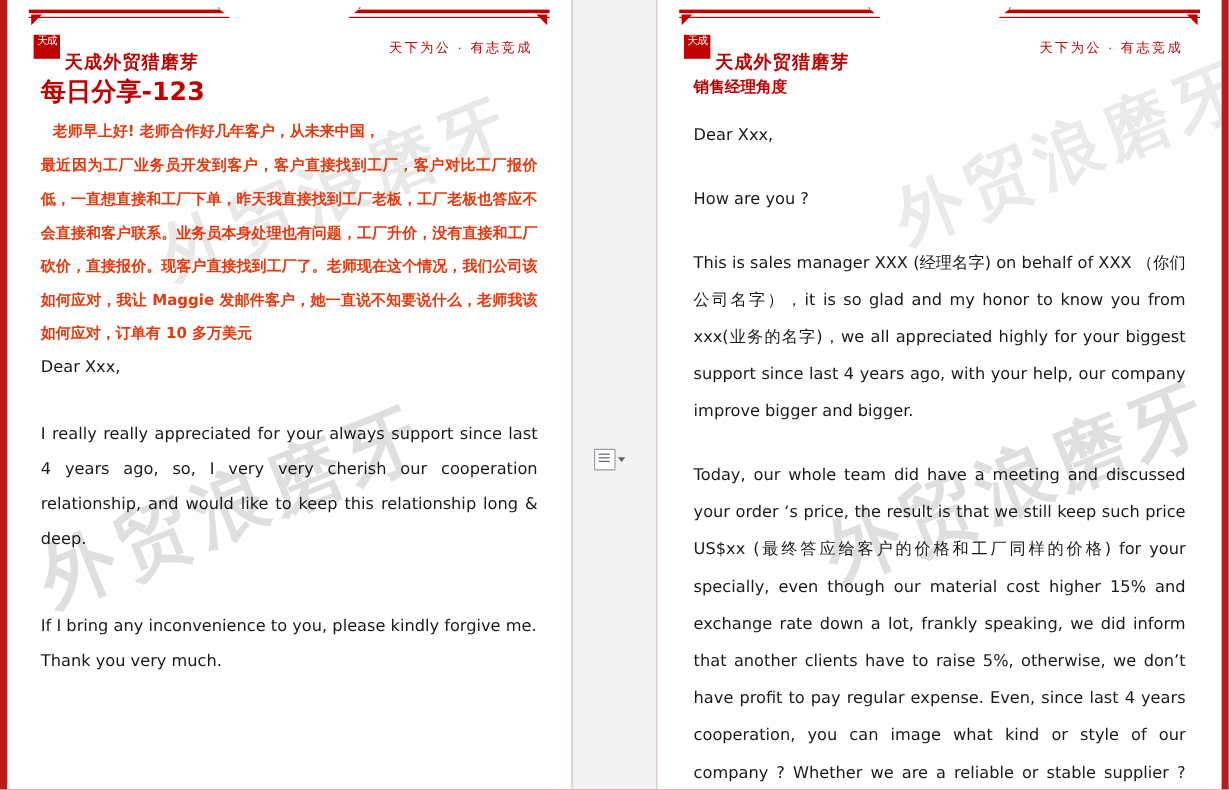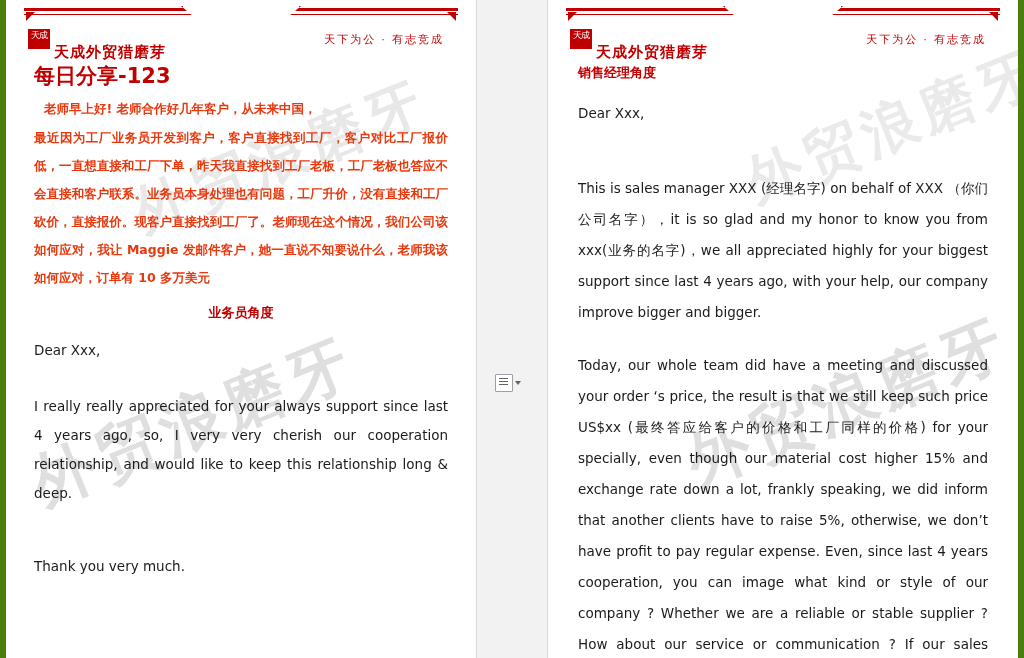--- a/index.html
+++ b/index.html
@@ -11,21 +11,21 @@
     width: 1024px;
     height: 658px;
     overflow: hidden;
     font-family: "Liberation Sans", sans-serif;
   }
   .workspace {
     position: relative;
     width: 1024px;
     height: 658px;
     display: flex;
-    background: #4d7c0f;
+    background: #b91c1c;
   }
   .page {
     position: relative;
     background: #ffffff;
     overflow: hidden;
   }
   .page-left {
     width: 470px;
     height: 658px;
     margin-left: 6px;
@@ -301,33 +301,33 @@
     <div class="watermark wm-l1">外贸浪磨牙</div>
 
     <div class="body-left">
       <div class="title-row">
         <span class="doc-title">每日分享-123</span>
         <span class="title-tail">老师早上好! 老师合作好几年客户，从未来中国，</span>
       </div>
 
       <div class="red-para">最近因为工厂业务员开发到客户，客户直接找到工厂，客户对比工厂报价低，一直想直接和工厂下单，昨天我直接找到工厂老板，工厂老板也答应不会直接和客户联系。业务员本身处理也有问题，工厂升价，没有直接和工厂砍价，直接报价。现客户直接找到工厂了。老师现在这个情况，我们公司该如何应对，我让 Maggie 发邮件客户，她一直说不知要说什么，老师我该如何应对，订单有 10 多万美元</div>
 
-      <div class="section-head">业务员角度</div>
 
       <div class="en-line">Dear Xxx,</div>
 
       <div class="spacer-lg"></div>
 
       <p class="en-para">I really really appreciated for your always support since last 4 years ago, so, I very very cherish our cooperation relationship, and would like to keep this relationship long &amp; deep.</p>
 
       <div class="spacer-md"></div>
 
 
       <div class="spacer-md"></div>
 
+      <p class="en-para">If I bring any inconvenience to you, please kindly forgive me.</p>
 
       <div class="en-line">Thank you very much.</div>
 
     </div>
   </div>
 
   <div class="gutter">
     <div class="paste-widget">
       <div class="paste-icon"></div>
       <div class="paste-caret"></div>
@@ -354,20 +354,21 @@
     <div class="watermark wm-r2">外贸浪磨牙</div>
     <div class="watermark wm-r1">外贸浪磨牙</div>
 
     <div class="body-right">
       <div class="section-head-r">销售经理角度</div>
 
       <div class="en-para-r">Dear Xxx,</div>
 
       <div class="spacer-md"></div>
 
+      <div class="en-para-r">How are you ?</div>
 
       <div class="spacer-md"></div>
 
       <p class="en-para-r">This is sales manager XXX (经理名字)  on behalf of  XXX （你们公司名字），it is so glad and my honor to know you from xxx(业务的名字)，we all appreciated highly for your biggest support since last 4 years ago, with your help, our company improve bigger and bigger.</p>
 
       <div class="spacer-md"></div>
 
       <p class="en-para-r">Today, our whole team did have a meeting and discussed your order ‘s price, the result is that we still keep such price US$xx (最终答应给客户的价格和工厂同样的价格) for your specially, even though our material cost higher 15% and exchange rate down a lot, frankly speaking, we did inform that another clients have to raise 5%, otherwise, we don’t have profit to pay regular expense. Even, since last 4 years cooperation, you can image what kind or style of our company ? Whether we are a reliable or stable supplier ? How about our service or communication ? If our sales representative working performance is not good, please just share your idea with me, I have right to change</p>
     </div>
   </div>

